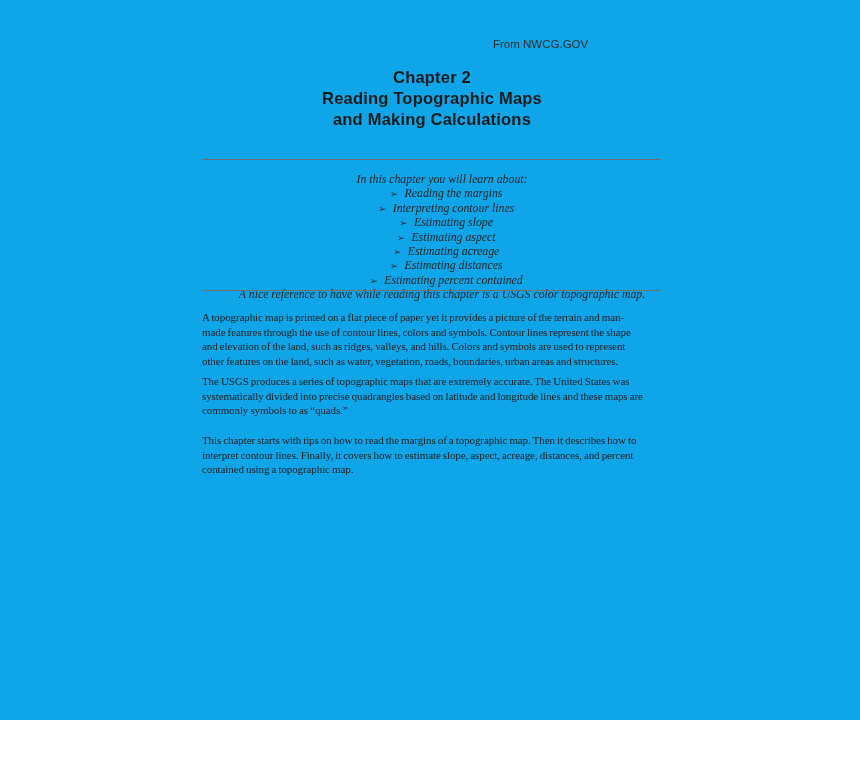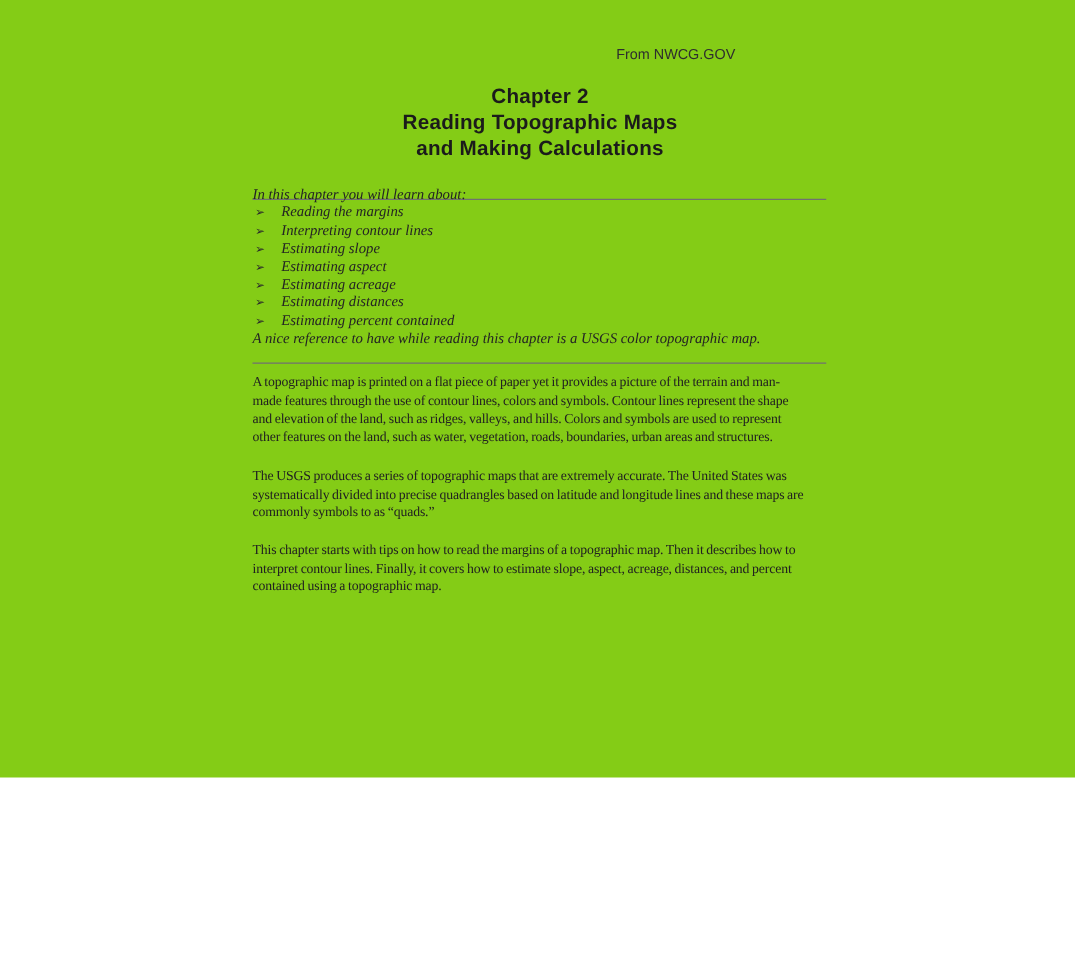--- a/index.html
+++ b/index.html
@@ -1,20 +1,20 @@
 <!DOCTYPE html>
 <html><head>
 <meta charset="utf-8">
 <style>
   html, body { margin: 0; padding: 0; }
   .page {
     position: relative;
     width: 860px;
-    height: 622px;
-    background: #84cc16;
+    height: 720px;
+    background: #0ea5e9;
     overflow: hidden;
     font-family: "Liberation Serif", serif;
     color: #212121;
   }
   .source-note {
     position: absolute;
     left: 493px;
     top: 38px;
     font-family: "Liberation Sans", sans-serif;
     font-size: 11.5px;
@@ -39,28 +39,29 @@
     left: 202px;
     width: 459px;
     height: 1px;
     background: #707070;
   }
   .rule-top { top: 159px; }
   .rule-bottom { top: 290px; }
   .learn {
     position: absolute;
     left: 202px;
-    top: 148px;
+    top: 172px;
     width: 480px;
     font-family: "Liberation Serif", serif;
     font-style: italic;
     font-size: 11.8px;
     line-height: 14.4px;
     color: #242424;
     white-space: nowrap;
+    text-align: center;
   }
   .learn-row { height: 14.4px; }
   .bullet {
     display: inline-block;
     width: 21px;
     padding-left: 2px;
     font-style: normal;
     font-family: "DejaVu Sans", sans-serif;
     font-size: 9.5px;
     color: #2a2a2a;
@@ -70,21 +71,21 @@
     left: 202px;
     width: 470px;
     font-family: "Liberation Serif", serif;
     font-size: 11px;
     line-height: 14.7px;
     letter-spacing: -0.1px;
     word-spacing: -0.5px;
     color: #212121;
     white-space: nowrap;
   }
-  .p1 { top: 299px; }
+  .p1 { top: 310px; }
   .p2 { top: 374px; }
   .p3 { top: 433px; }
   .dash-line {
     position: absolute;
     left: 202px;
     top: 741px;
     width: 403px;
     height: 2px;
     background: repeating-linear-gradient(90deg, #3a3a3a 0 8px, transparent 8px 11px);
   }

